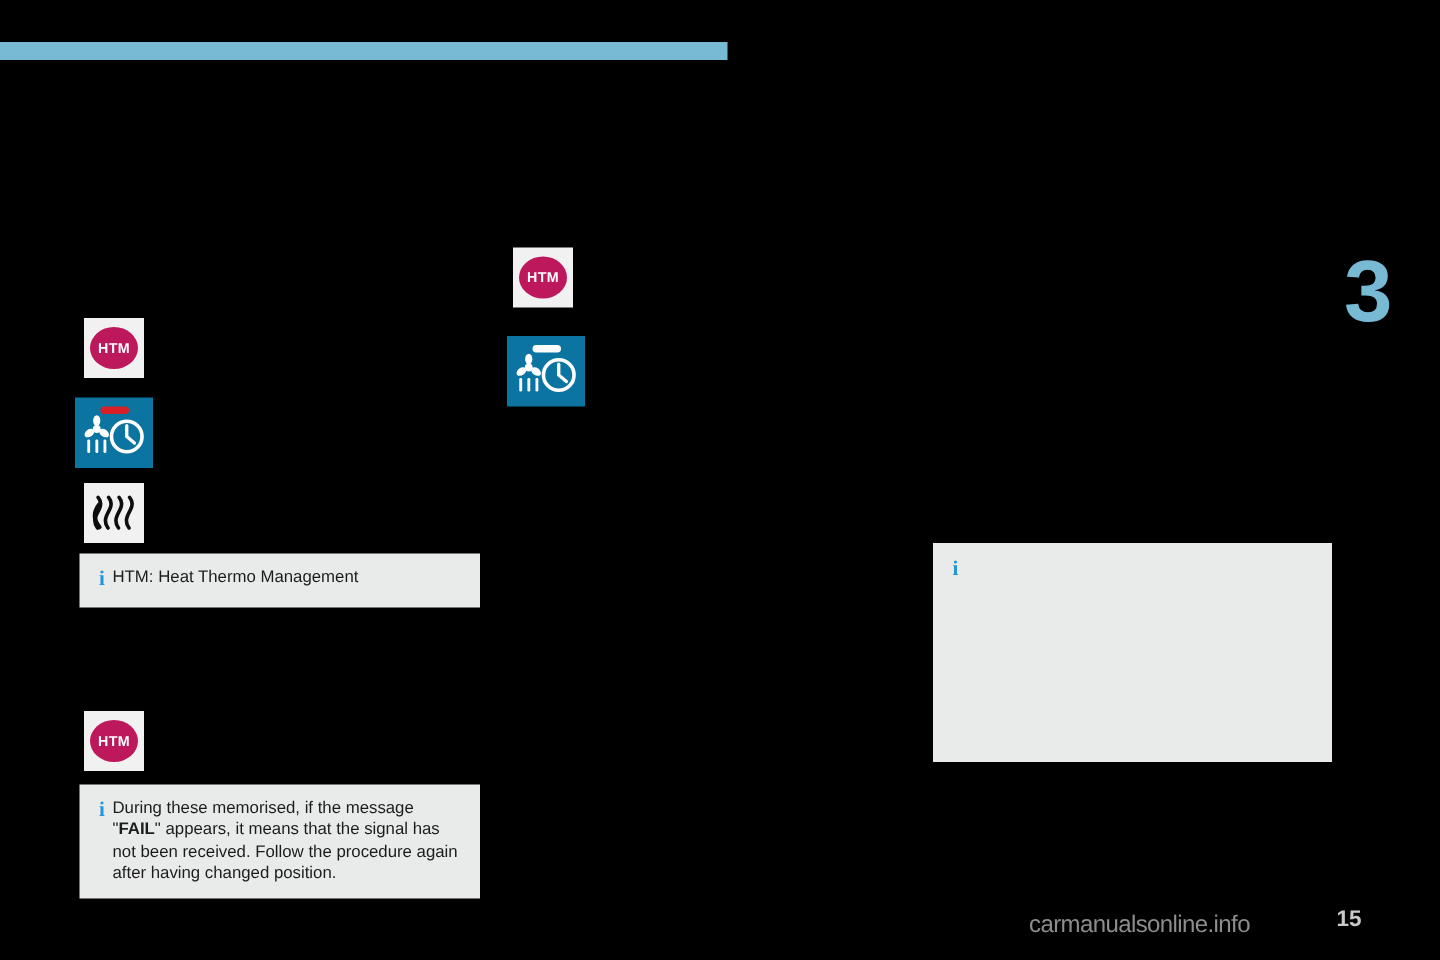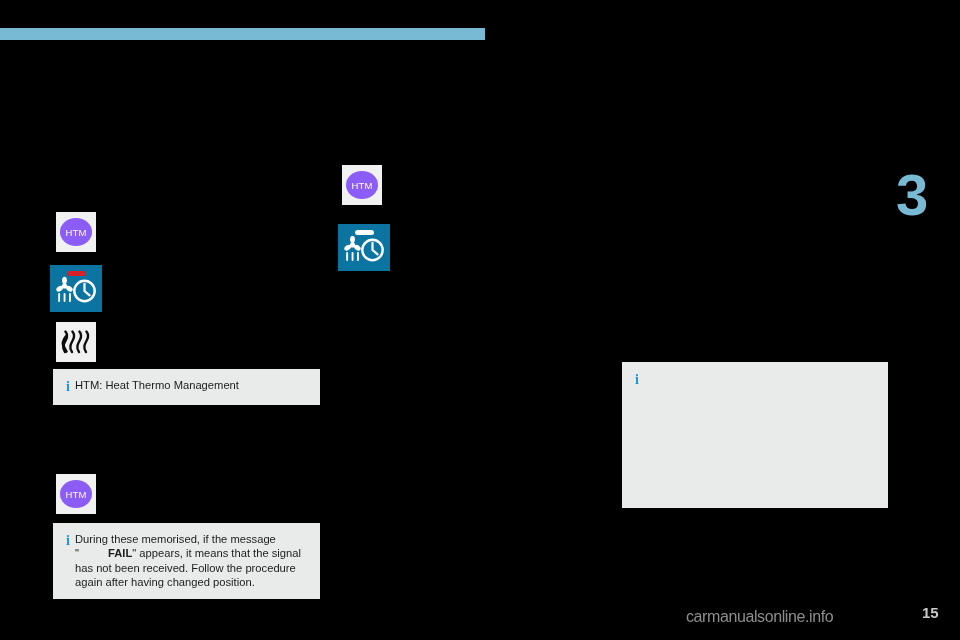--- a/index.html
+++ b/index.html
@@ -51,24 +51,24 @@
     display: flex;
     align-items: center;
     justify-content: center;
   }
   .tile.blue { background: #0b74a0; }
 
   .htm-badge {
     width: 32px;
     height: 28px;
     border-radius: 50%;
-    background: #8b5cf6;
+    background: #be185d;
     color: #ffffff;
     font-size: 9.5px;
-    font-weight: normal;
+    font-weight: bold;
     letter-spacing: 0.2px;
     display: flex;
     align-items: center;
     justify-content: center;
   }
 
   
   .note {
     position: absolute;
     background: #e9eaea;
@@ -90,36 +90,36 @@
     flex: 1 1 auto;
     color: #1c1c1c;
     font-size: 11.2px;
     line-height: 14.4px;
   }
 
   #note-htm      { left: 53px;  top: 369px; width: 267px; height: 36px; }
   #note-fail     { left: 53px;  top: 523px; width: 267px; height: 76px; }
   #note-presets  { left: 622px; top: 362px; width: 266px; height: 146px; }
 
-  .note b { font-weight: bold; margin-left: 29px; }
+  .note b { font-weight: bold; }
 
   
   .watermark {
     position: absolute;
     left: 686px;
     top: 603px;
     color: #8d8d8d;
     font-size: 16px;
     letter-spacing: -0.4px;
     line-height: 28px;
     white-space: nowrap;
   }
   .page-number {
     position: absolute;
-    left: 922px;
+    left: 891px;
     top: 604px;
     color: #c9c9c9;
     font-size: 15px;
     font-weight: bold;
     line-height: 18px;
   }
 </style>
 </head>
 <body>
 

